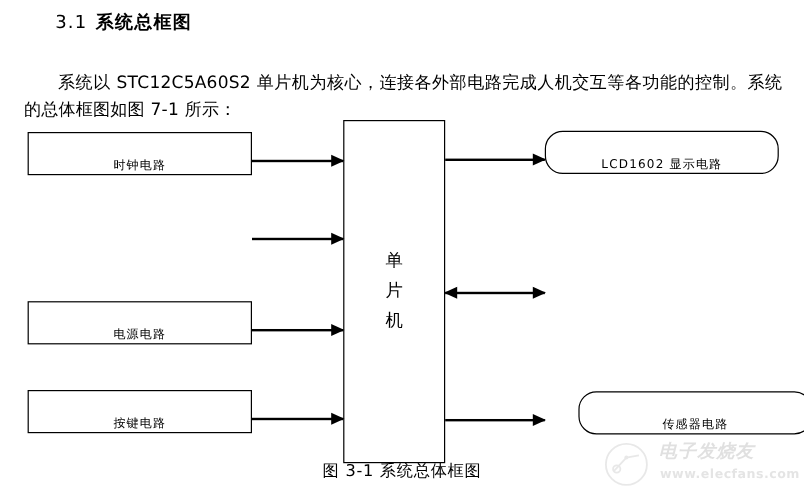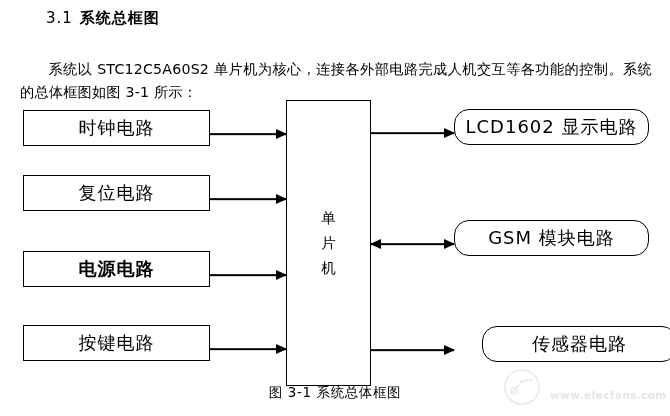--- a/index.html
+++ b/index.html
@@ -59,32 +59,32 @@
     pointer-events: none;
   }
   #diagram > * { pointer-events: auto; }
 
   .node {
     position: absolute;
     box-sizing: border-box;
     border: 1.6px solid #000;
     background: #ffffff;
     display: flex;
-    align-items: center;
+    align-items: flex-end;
     justify-content: center;
-    font-size: 18px;
+    font-size: 10px;
     letter-spacing: 1px;
     white-space: nowrap;
   }
 
   
   .node-left  { left: 23px;  width: 187px; height: 36px; }
   #node-clock { top: 110px; }
   #node-reset { top: 175px; }
-  #node-power { top: 251px; font-weight: bold; }
+  #node-power { top: 251px; }
   #node-key   { top: 325px; }
 
   
   .node-right { left: 454px; width: 195px; height: 36px; border-radius: 15px; }
   #node-lcd    { top: 109px; }
   #node-gsm    { top: 220px; }
   #node-sensor { top: 326px; margin-left: 28px; }
 
   
   #node-mcu {
@@ -192,48 +192,42 @@
     white-space: nowrap;
   }
 </style>
 </head>
 <body>
 
 <div id="doc-heading">
   <span class="sec-num">3.1</span><span class="sec-title">系统总框图</span>
 </div>
 
-<p id="doc-paragraph">系统以 STC12C5A60S2 单片机为核心，连接各外部电路完成人机交互等各功能的控制。系统的总体框图如图 3-1 所示：</p>
+<p id="doc-paragraph">系统以 STC12C5A60S2 单片机为核心，连接各外部电路完成人机交互等各功能的控制。系统的总体框图如图 7-1 所示：</p>
 
 <div id="diagram">
 
   <div class="node node-left" id="node-clock">
     <span>时钟电路</span>
-  </div>
-  <div class="node node-left" id="node-reset">
-    <span>复位电路</span>
   </div>
   <div class="node node-left" id="node-power">
     <span>电源电路</span>
   </div>
   <div class="node node-left" id="node-key">
     <span>按键电路</span>
   </div>
 
   <div class="node" id="node-mcu">
     <span class="ch">单</span>
     <span class="ch">片</span>
     <span class="ch">机</span>
   </div>
 
   <div class="node node-right" id="node-lcd">
     <span>LCD1602 显示电路</span>
-  </div>
-  <div class="node node-right" id="node-gsm">
-    <span>GSM 模块电路</span>
   </div>
   <div class="node node-right" id="node-sensor">
     <span>传感器电路</span>
   </div>
 
   <div class="conn" id="conn-clock">
     <span class="shaft"></span>
     <span class="head-r"></span>
   </div>
   <div class="conn" id="conn-reset">
@@ -267,14 +261,15 @@
 
 <div id="figure-caption">图 3-1 系统总体框图</div>
 
 <div id="watermark">
   <svg class="wm-logo" viewBox="0 0 40 40">
     <circle cx="20" cy="20" r="18" fill="none" stroke="#b5b5b5" stroke-width="1.6"></circle>
     <path d="M9 26 L20 14 L31 12" fill="none" stroke="#b5b5b5" stroke-width="1.6"></path>
     <circle cx="11.5" cy="24" r="3.2" fill="none" stroke="#b5b5b5" stroke-width="1.6"></circle>
     <circle cx="20" cy="14" r="1.8" fill="#b5b5b5"></circle>
   </svg>
+  <div class="wm-text">电子发烧友</div>
   <div class="wm-url">www.elecfans.com</div>
 </div>
 
 </body></html>

